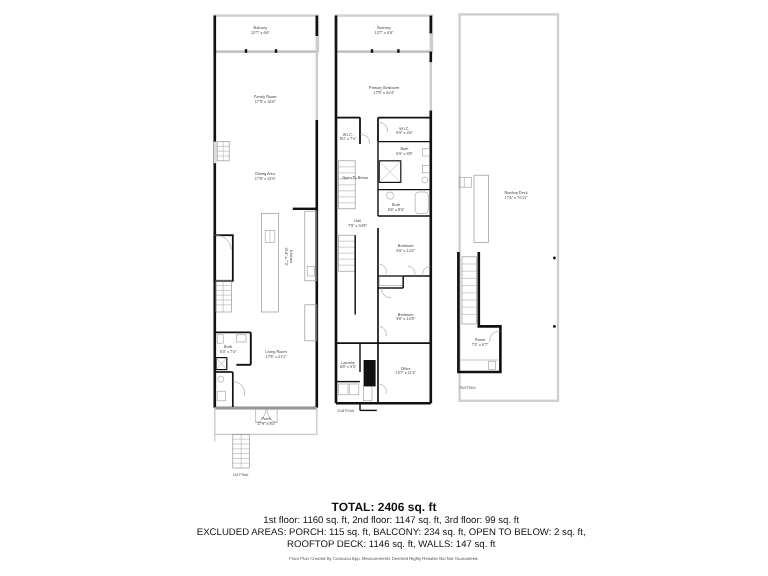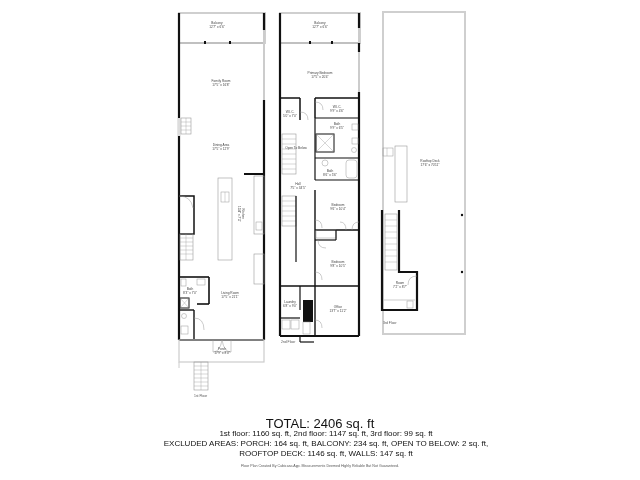--- a/index.html
+++ b/index.html
@@ -11,21 +11,21 @@
     .lbl {
       position: absolute; font-size: 3.2px; line-height: 3.8px; color: #444;
       text-align: center; white-space: nowrap; transform: translateX(-50%);
     }
     .floor-lbl {
       position: absolute; font-size: 3.4px; color: #555; white-space: nowrap;
     }
     .summary {
       position: absolute; left: 0; top: 418px; width: 640px; text-align: center; color: #111;
     }
-    .summary .total { font-weight: normal; font-size: 13px; line-height: 11px; }
+    .summary .total { font-weight: bold; font-size: 10px; line-height: 11px; }
     .summary .line { font-size: 8px; line-height: 10px; margin-left: 12px; }
     .summary .footnote { font-size: 3.6px; line-height: 6px; color: #555; margin-top: 4px; }
   </style>
 </head>
 <body>
 
 <div class="plan">
   <svg width="640" height="410" viewBox="0 0 640 410">
 
     <g fill="none">
@@ -287,16 +287,16 @@
   <div class="lbl" style="left:400px;top:282px;">
     <div>Room</div>
       <div>7'2" x 8'7"</div>
   </div>
   <div class="floor-lbl" style="left:383px;top:321px;">3rd Floor</div>
 </div>
 
 <div class="summary">
   <div class="total">TOTAL: 2406 sq. ft</div>
   <div class="line">1st floor: 1160 sq. ft, 2nd floor: 1147 sq. ft, 3rd floor: 99 sq. ft</div>
-  <div class="line">EXCLUDED AREAS: PORCH: 164 sq. ft, BALCONY: 234 sq. ft, OPEN TO BELOW: 2 sq. ft,</div>
+  <div class="line">EXCLUDED AREAS: PORCH: 115 sq. ft, BALCONY: 234 sq. ft, OPEN TO BELOW: 2 sq. ft,</div>
   <div class="line">ROOFTOP DECK: 1146 sq. ft, WALLS: 147 sq. ft</div>
   <div class="footnote">Floor Plan Created By Cubicasa App. Measurements Deemed Highly Reliable But Not Guaranteed.</div>
 </div>
 
 </body></html>

